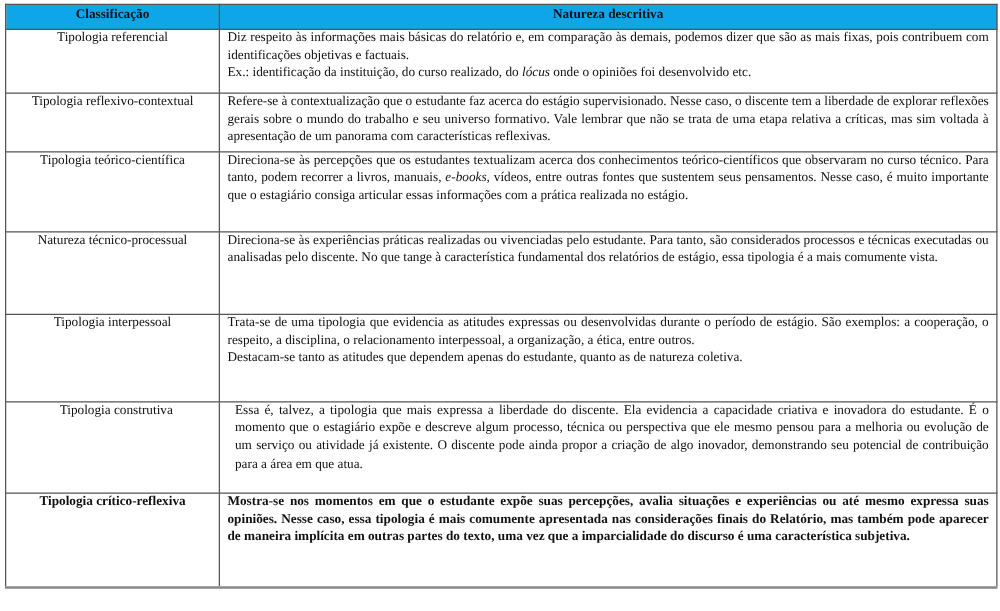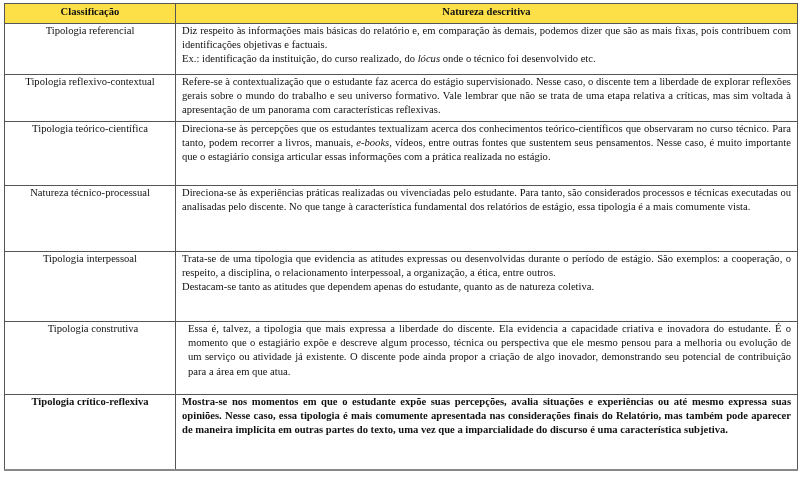--- a/index.html
+++ b/index.html
@@ -15,21 +15,21 @@
       line-height: 14.2px;
       color: #111111;
       table-layout: fixed;
     }
     table.typology th, table.typology td {
       border: 1px solid #555555;
       padding: 0 6px;
       vertical-align: top;
     }
     table.typology thead th {
-      background: #fde047;
+      background: #0ea5e9;
       font-weight: bold;
       text-align: center;
       height: 18px;
       padding-top: 1px;
     }
     td.class-cell {
       text-align: center;
       padding-top: 2px;
       margin-left: 14px;
     }
@@ -63,21 +63,21 @@
     <tr>
       <th>Classificação</th>
       <th class="desc-head">Natureza descritiva</th>
     </tr>
   </thead>
   <tbody>
     <tr class="r1">
       <td class="class-cell">Tipologia referencial</td>
       <td class="desc-cell">
         <span class="line">Diz respeito às informações mais básicas do relatório e, em comparação às demais, podemos dizer que são as mais fixas, pois contribuem com identificações objetivas e factuais.</span>
-        <span class="line"><span>Ex.: identificação da instituição, do curso realizado, do </span><em>lócus</em><span> onde o técnico foi desenvolvido etc.</span></span>
+        <span class="line"><span>Ex.: identificação da instituição, do curso realizado, do </span><em>lócus</em><span> onde o opiniões foi desenvolvido etc.</span></span>
       </td>
     </tr>
     <tr class="r2">
       <td class="class-cell">Tipologia reflexivo-contextual</td>
       <td class="desc-cell">
         <span class="line">Refere-se à contextualização que o estudante faz acerca do estágio supervisionado. Nesse caso, o discente tem a liberdade de explorar reflexões gerais sobre o mundo do trabalho e seu universo formativo. Vale lembrar que não se trata de uma etapa relativa a críticas, mas sim voltada à apresentação de um panorama com características reflexivas.</span>
       </td>
     </tr>
     <tr class="r3">
       <td class="class-cell">Tipologia teórico-científica</td>

